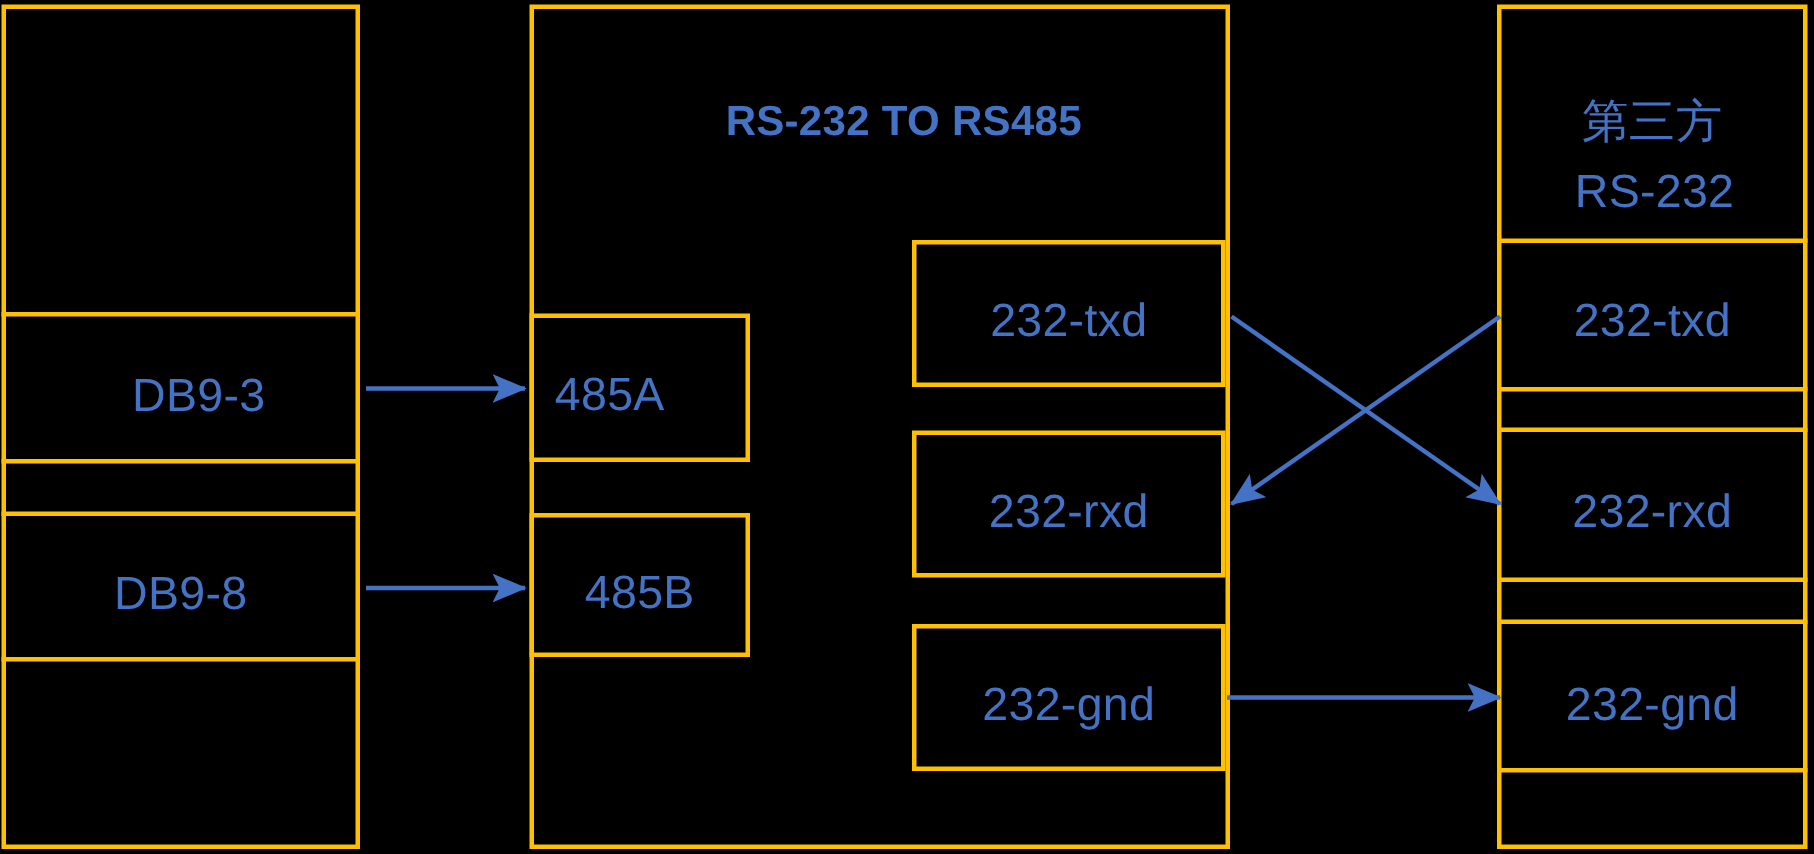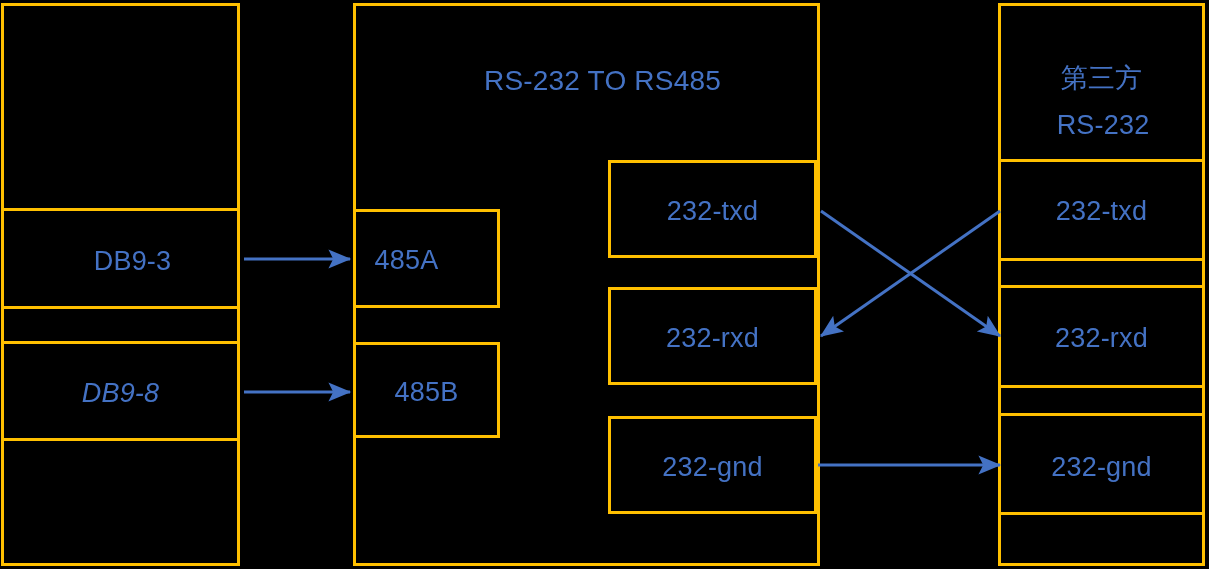--- a/index.html
+++ b/index.html
@@ -22,21 +22,21 @@
     background: transparent;
   }
   .hline {
     position: absolute;
     background: #FFC000;
     height: 3px;
   }
   .label {
     position: absolute;
     color: #4472C4;
-    font-size: 27px;
+    font-size: 31px;
     line-height: 1.22;
     text-align: center;
     white-space: pre-line;
     letter-spacing: 0.2px;
     user-select: none;
   }
   .label.big {
     font-size: 28px;
   }
   svg.arrows {
@@ -54,25 +54,25 @@
 
 <div id="canvas">
 
   <div class="box" style="left:1px; top:3px; width:239px; height:563px;"></div>
   <div class="hline" style="left:1px; top:208px; width:239px;"></div>
   <div class="hline" style="left:1px; top:306px; width:239px;"></div>
   <div class="hline" style="left:1px; top:341px; width:239px;"></div>
   <div class="hline" style="left:1px; top:438px; width:239px;"></div>
 
   <div class="label" style="left:13px; top:245px; width:239px;">DB9-3</div>
-  <div class="label" style="left:1px; top:377px; width:239px;font-style:italic;">DB9-8</div>
+  <div class="label" style="left:1px; top:377px; width:239px;">DB9-8</div>
 
   <div class="box" style="left:353px; top:3px; width:467px; height:563px;"></div>
 
-  <div class="label big" style="left:353px; top:64px; width:499px;">RS-232 TO RS485</div>
+  <div class="label big" style="left:353px; top:64px; width:499px;font-weight:bold;">RS-232 TO RS485</div>
 
   <div class="box" style="left:353px; top:209px; width:147px; height:99px;"></div>
   <div class="label" style="left:348px; top:244px; width:117px;">485A</div>
 
   <div class="box" style="left:353px; top:342px; width:147px; height:96px;"></div>
   <div class="label" style="left:368px; top:376px; width:117px;">485B</div>
 
   <div class="box" style="left:608px; top:160px; width:209px; height:98px;"></div>
   <div class="label" style="left:608px; top:195px; width:209px;">232-txd</div>
 

